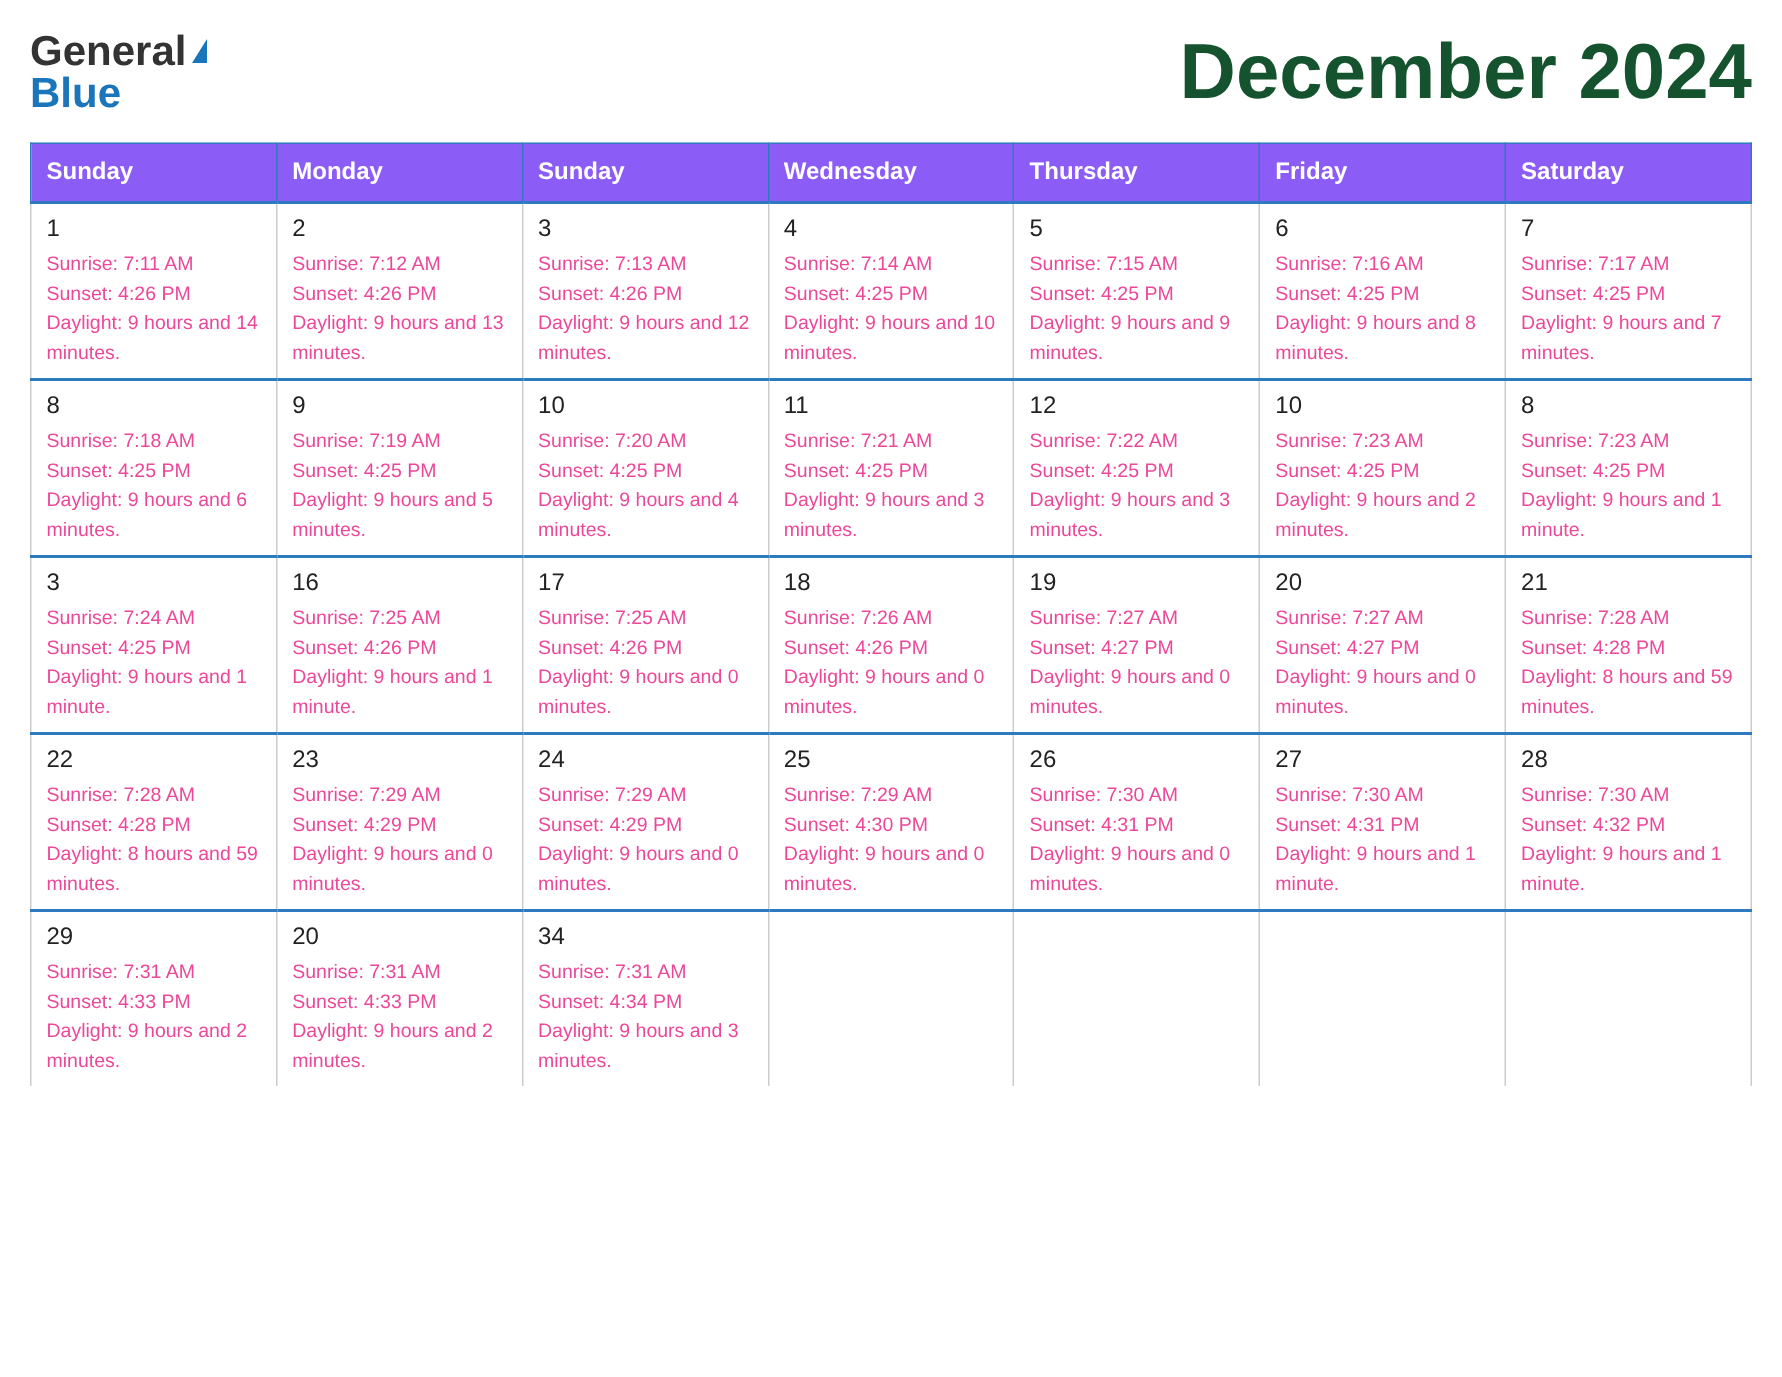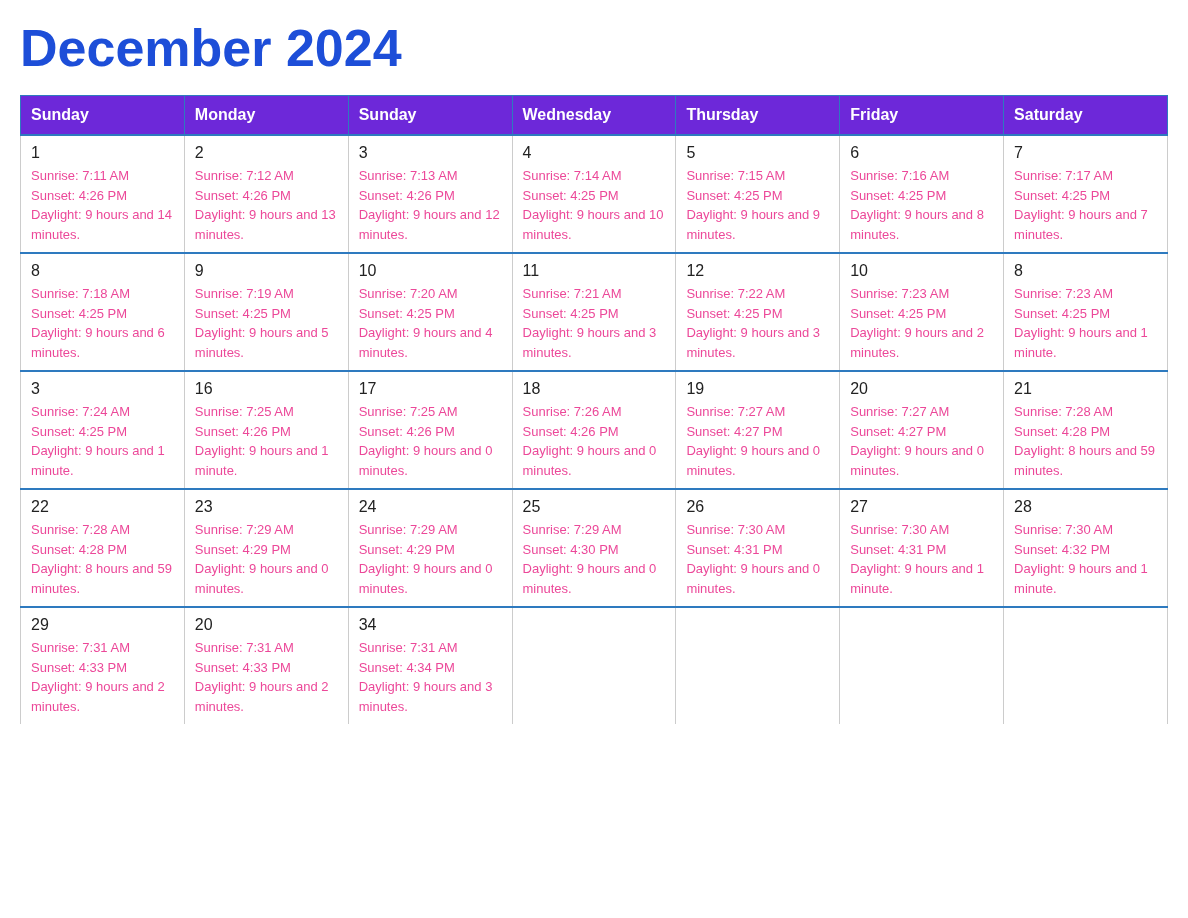--- a/index.html
+++ b/index.html
@@ -45,35 +45,35 @@
     .logo-row {
       display: flex;
       align-items: center;
     }
     .title-area {
       text-align: right;
     }
     .title-area h1 {
       font-size: 52px;
       font-weight: bold;
-      color: #1d4ed8;
+      color: #14532d;
       line-height: 1.1;
     }
     .title-area h2 {
       font-size: 24px;
       font-weight: normal;
       color: #333;
     }
     table {
       width: 100%;
       border-collapse: collapse;
       table-layout: fixed;
     }
     thead th {
-      background-color: #6d28d9;
+      background-color: #8b5cf6;
       color: #fff;
       text-align: left;
       padding: 10px 10px;
       font-size: 16px;
       font-weight: bold;
       border: 1px solid #2e7abf;
     }
     tbody td {
       vertical-align: top;
       padding: 8px 10px;
@@ -101,20 +101,29 @@
       color: #ec4899;
     }
     .empty-cell {
       background: #fff;
     }
   </style>
 </head>
 <body>
 
 <div class="header-area">
+  <div class="logo">
+    <div class="logo-row">
+      <span class="logo-text-general">General</span>
+      <span class="logo-triangle"></span>
+    </div>
+    <div>
+      <span class="logo-text-blue">Blue</span>
+    </div>
+  </div>
   <div class="title-area">
     <h1>December 2024</h1>
   </div>
 </div>
 
 <table>
   <thead>
     <tr>
     <th>Sunday</th>
         <th>Monday</th>

